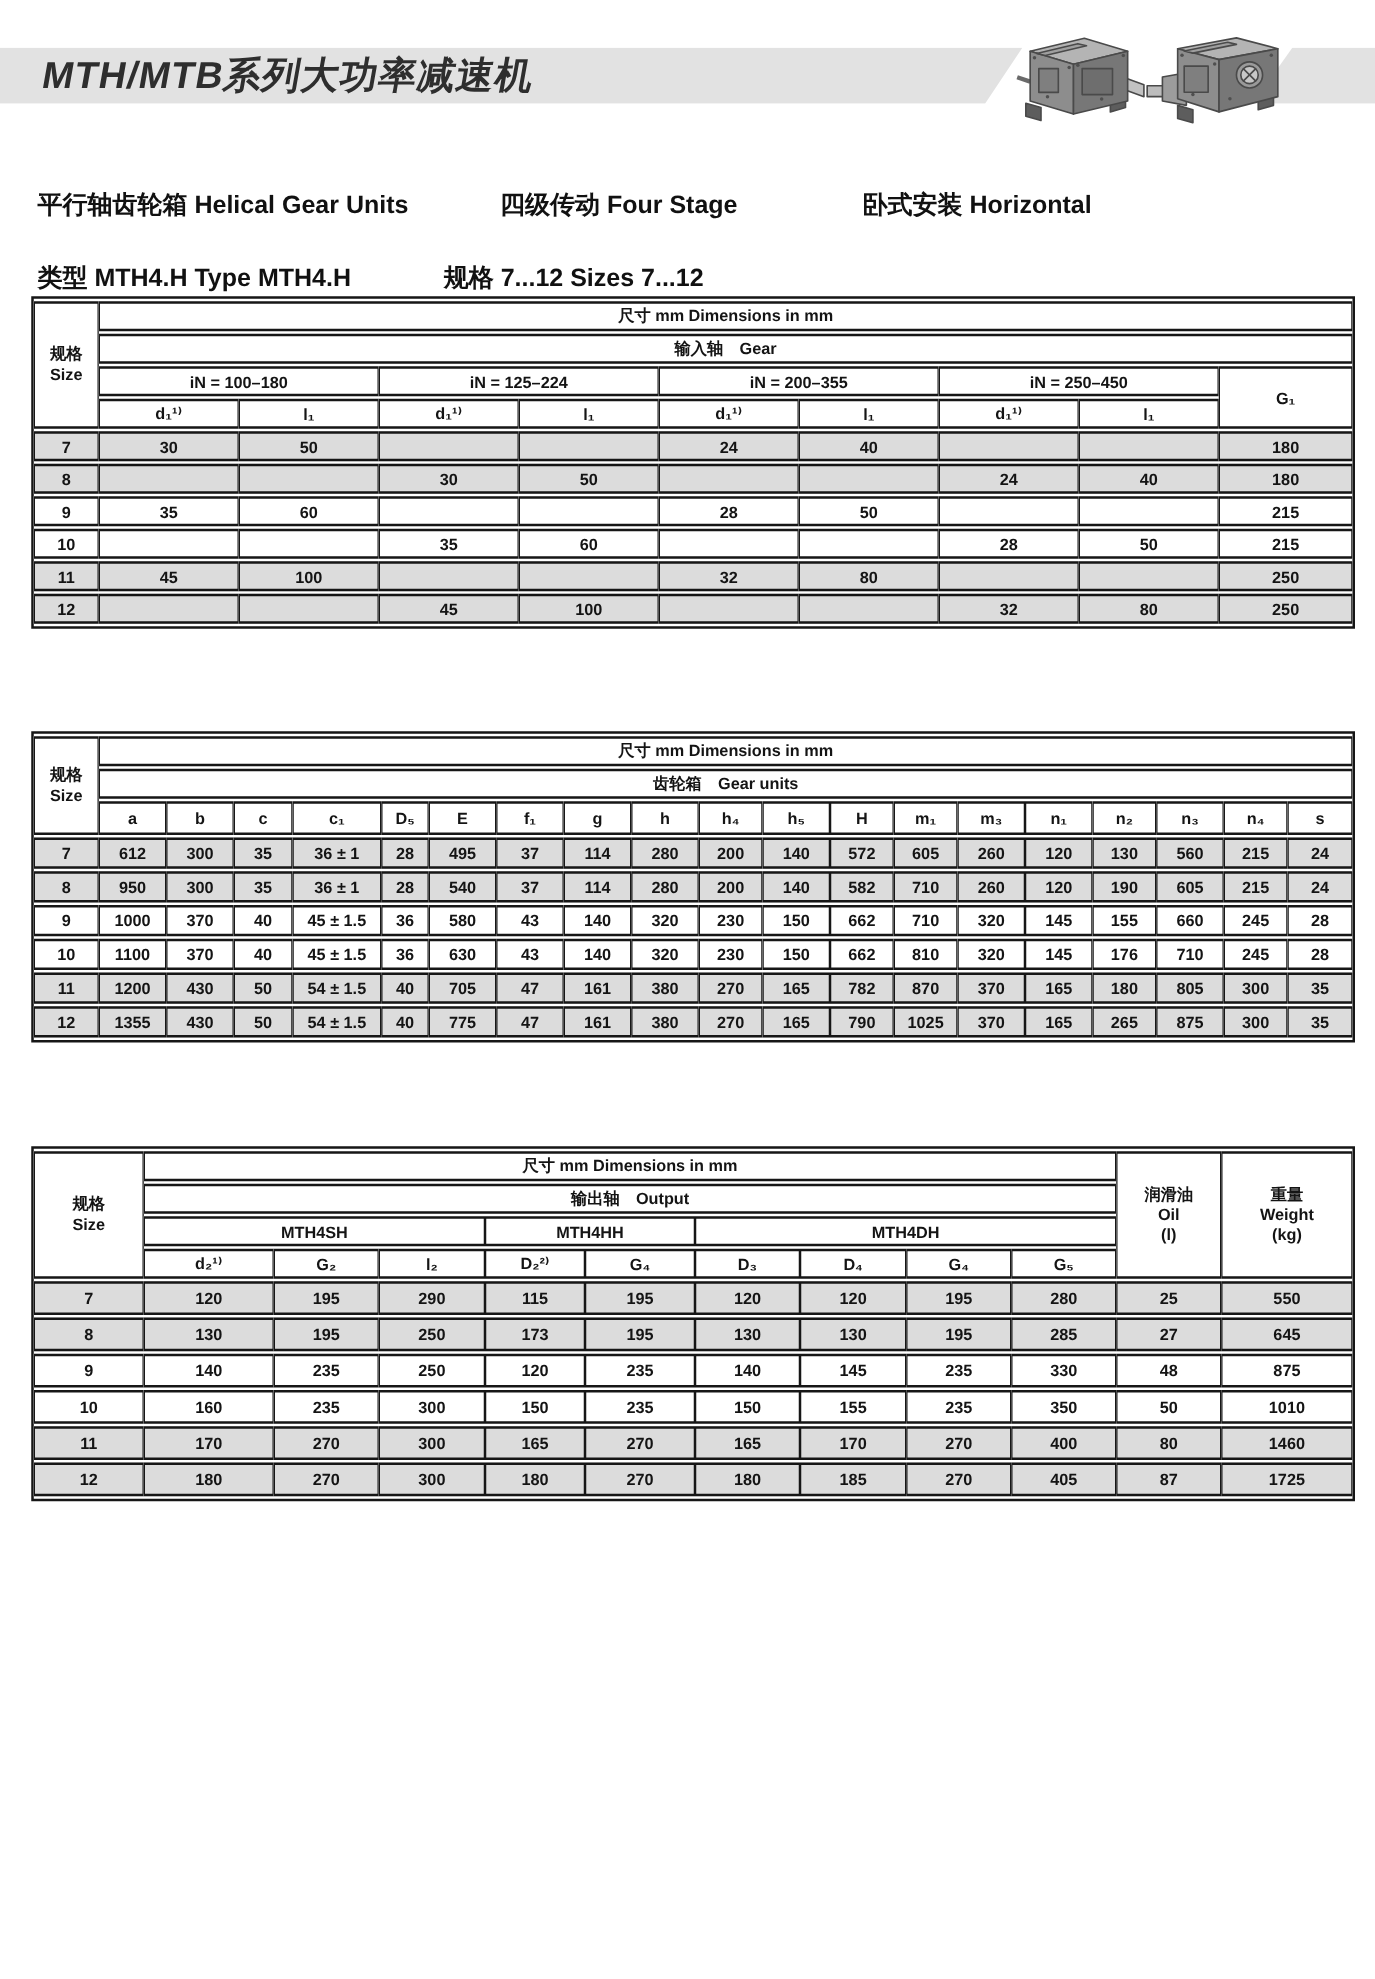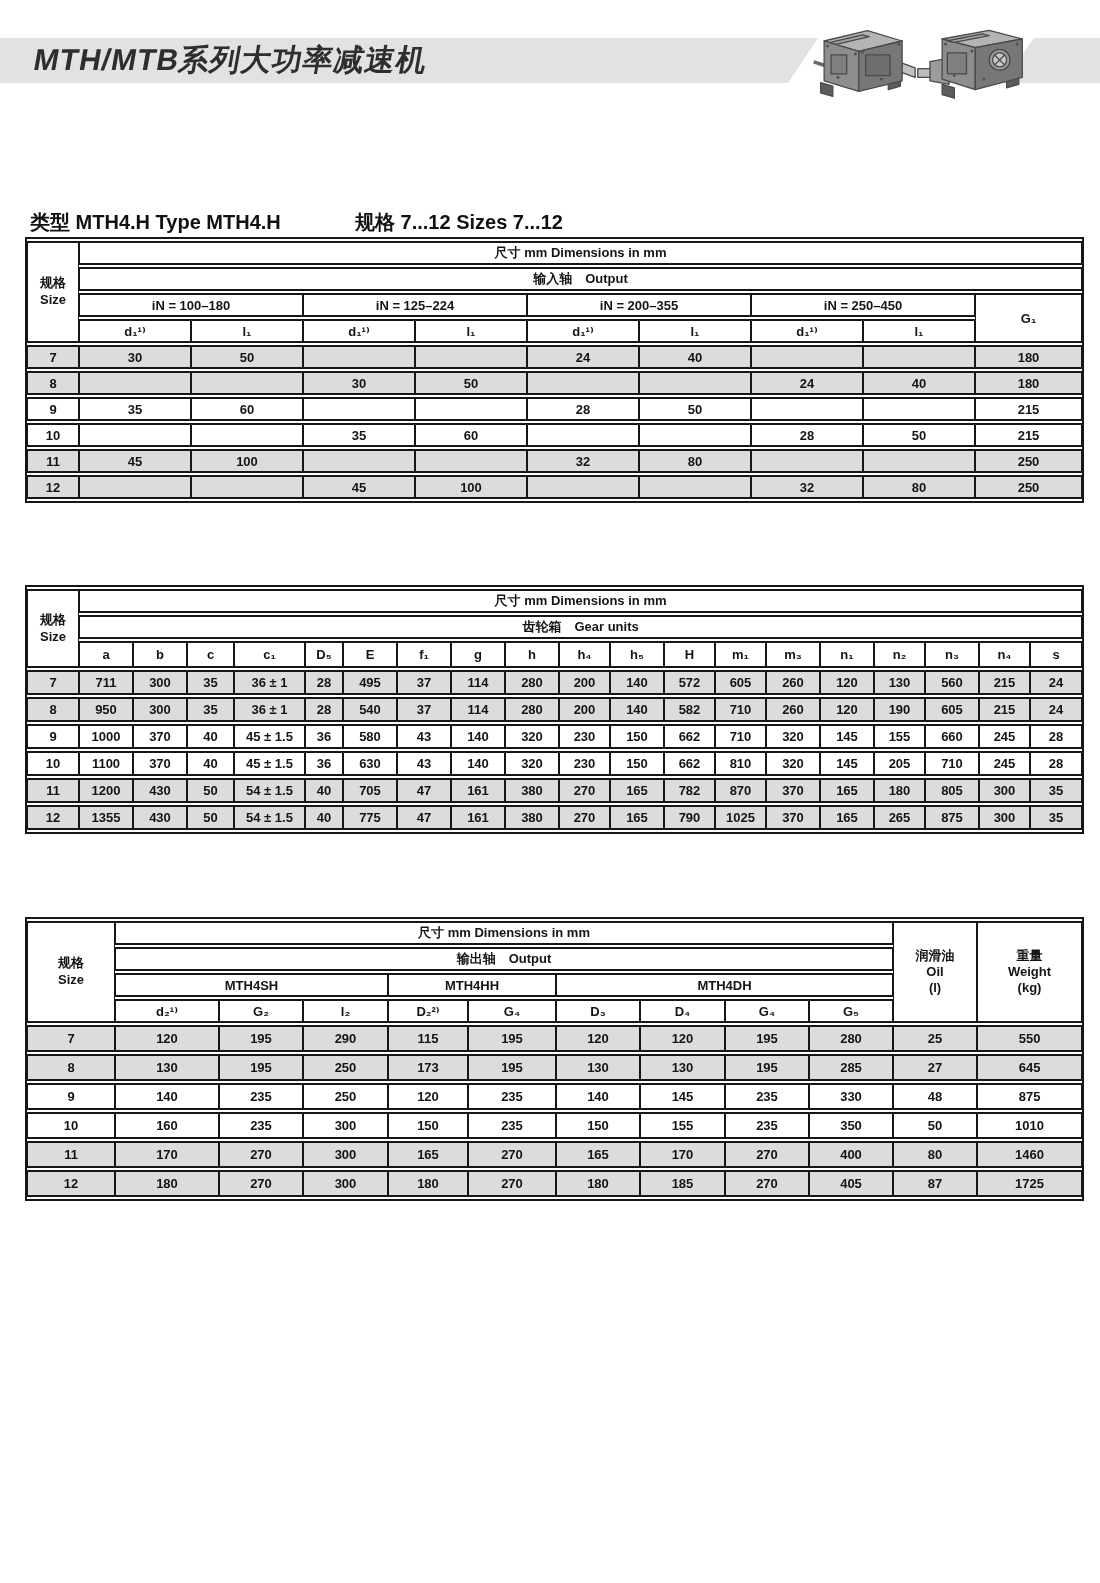--- a/index.html
+++ b/index.html
@@ -93,20 +93,25 @@
     </g>
     <g fill="#4f4f4f">
       <circle cx="34" cy="24" r="1.6"></circle>
         <circle cx="64" cy="32" r="1.6"></circle>
       <circle cx="116" cy="24" r="1.6"></circle>
         <circle cx="78" cy="64" r="1.6"></circle>
       <circle cx="44" cy="60" r="1.6"></circle>
     </g>
   </svg>
 
+  <div class="subtitle-line sub-1">
+    <span class="seg-a">平行轴齿轮箱 Helical Gear Units</span>
+    <span class="seg-b">四级传动 Four Stage</span>
+    <span class="seg-c">卧式安装 Horizontal</span>
+  </div>
   <div class="subtitle-line sub-2">
     <span class="seg-a">类型 MTH4.H Type MTH4.H</span>
     <span class="seg-d">规格 7...12 Sizes 7...12</span>
   </div>
 
   <table class="dim-table" id="table1">
     <colgroup>
       <col style="width:52px">
       <col style="width:112px">
         <col style="width:112px">
@@ -120,21 +125,21 @@
     </colgroup>
     <thead>
       <tr>
         <th rowspan="4" class="size-th">
           <div>规格</div>
           <div>Size</div>
         </th>
         <th colspan="9">尺寸 mm Dimensions in mm</th>
       </tr>
       <tr>
-        <th colspan="9">输入轴　Output</th>
+        <th colspan="9">输入轴　Gear</th>
       </tr>
       <tr id="t1-in-row">
         <th colspan="2">iN = 100–180</th>
           <th colspan="2">iN = 125–224</th>
           <th colspan="2">iN = 200–355</th>
           <th colspan="2">iN = 250–450</th>
           <th rowspan="2" class="g1-th" id="t1-g1">G₁</th>
       </tr>
       <tr id="t1-subcols">
           <th>d₁¹⁾</th>
@@ -275,21 +280,21 @@
           <th>n₁</th>
           <th>n₂</th>
           <th>n₃</th>
           <th>n₄</th>
           <th>s</th>
         </tr>
     </thead>
     <tbody id="t2-body">
         <tr class="shaded">
           <td>7</td>
-          <td>711</td>
+          <td>612</td>
           <td>300</td>
           <td>35</td>
           <td>36 ± 1</td>
           <td>28</td>
           <td>495</td>
           <td>37</td>
           <td>114</td>
           <td>280</td>
           <td>200</td>
           <td>140</td>
@@ -356,21 +361,21 @@
           <td>630</td>
           <td>43</td>
           <td>140</td>
           <td>320</td>
           <td>230</td>
           <td>150</td>
           <td>662</td>
           <td>810</td>
           <td>320</td>
           <td>145</td>
-          <td>205</td>
+          <td>176</td>
           <td>710</td>
           <td>245</td>
           <td>28</td>
         </tr>
         <tr class="shaded">
           <td>11</td>
           <td>1200</td>
           <td>430</td>
           <td>50</td>
           <td>54 ± 1.5</td>

